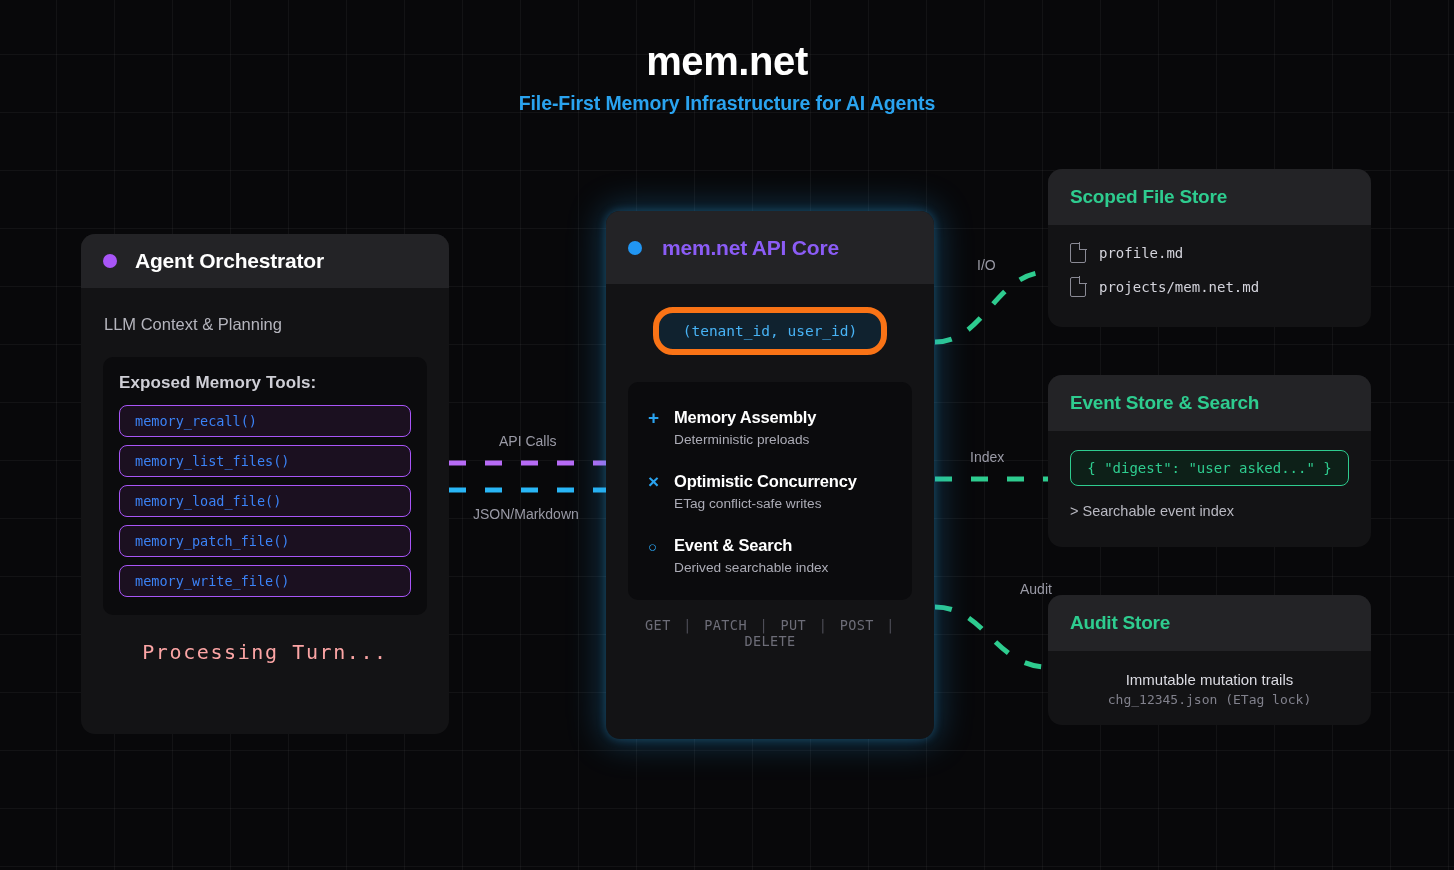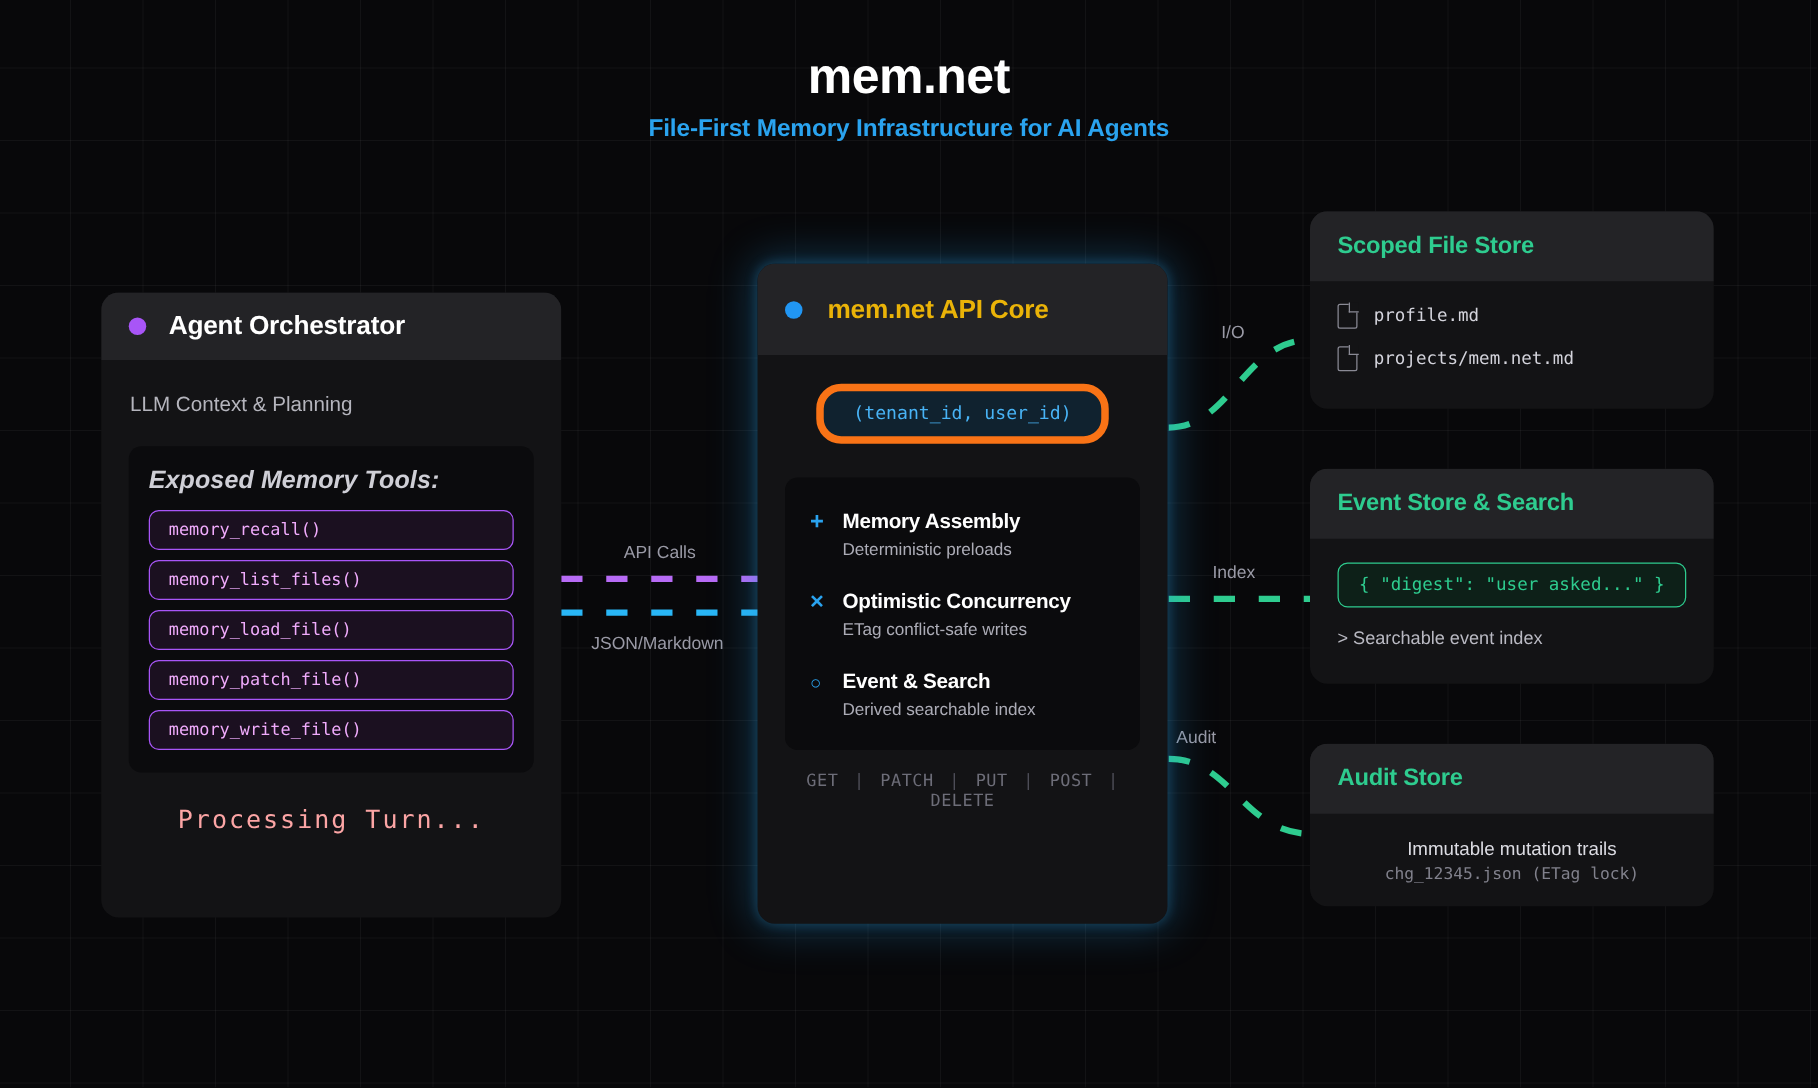--- a/index.html
+++ b/index.html
@@ -86,28 +86,28 @@
     font-size: 16.5px; color: #b5b5bd; font-weight: 400;
     padding: 27px 0 0 1px;
   }
   .tools-box {
     margin: 23px 0 0 0;
     background: #0b0b0d;
     border-radius: 10px;
     padding: 16px 16px 18px 16px;
   }
   .tools-label {
-    font-size: 20px; color: #cfcfd6; font-weight: 700;
-    margin-bottom: 12px; letter-spacing: 0.1px; font-style: italic;
+    font-size: 17px; color: #cfcfd6; font-weight: 700;
+    margin-bottom: 12px; letter-spacing: 0.1px;
   }
   .tool-pill {
     border: 1px solid #a855f7;
     background: #1b1020;
     border-radius: 8px;
-    color: #f0abfc;
+    color: #3b82f6;
     font-family: "DejaVu Sans Mono", monospace;
     font-size: 13.5px;
     padding: 7px 0 7px 15px;
     margin-bottom: 8px;
   }
   .tool-pill:last-child { margin-bottom: 0; }
   .processing {
     text-align: center;
     font-family: "DejaVu Sans Mono", monospace;
     font-size: 20px;
@@ -120,21 +120,21 @@
   #apicore {
     left: 606px; top: 211px;
     width: 328px; height: 528px;
     background: #131315;
     box-shadow: 0 0 34px 5px rgba(36,150,220,0.30),
                 0 0 9px 1px rgba(56,170,235,0.26);
   }
   #apicore .card-head { height: 73px; }
   #apicore .dot { background: #2196f3; margin-right: 20px; }
   .api-title {
-    font-size: 21px; font-weight: 700; color: #eab308;
+    font-size: 21px; font-weight: 700; color: #8b5cf6;
     letter-spacing: -0.2px;
   }
   .scope-pill {
     margin: 23px auto 0 auto;
     width: 234px;
     border: 6px solid #f97316;
     background: #10222f;
     border-radius: 20px;
     text-align: center;
     color: #48b3f5;
@@ -282,21 +282,21 @@
 
     <line x1="935" y1="479" x2="1048" y2="479" stroke="#2ecc8f" stroke-width="5" stroke-dasharray="17 19" stroke-linecap="butt"></line>
 
     <path d="M 935 607 C 985 607 995 667 1048 667" fill="none" stroke="#2ecc8f" stroke-width="5" stroke-dasharray="17 19" stroke-linecap="butt"></path>
   </svg>
 
   <div class="conn-label" style="left:499px; top:433px;">API Calls</div>
   <div class="conn-label" style="left:473px; top:506px;">JSON/Markdown</div>
   <div class="conn-label" style="left:977px; top:257px;">I/O</div>
   <div class="conn-label" style="left:970px; top:449px;">Index</div>
-  <div class="conn-label" style="left:941px; top:581px;">Audit</div>
+  <div class="conn-label" style="left:1020px; top:581px;">Audit</div>
 
   <div class="card" id="orchestrator">
     <div class="card-head">
       <span class="dot"></span>
       <span class="orch-title">Agent Orchestrator</span>
     </div>
     <div class="card-body">
       <div class="orch-sub">LLM Context &amp; Planning</div>
       <div class="tools-box">
         <div class="tools-label">Exposed Memory Tools:</div>

